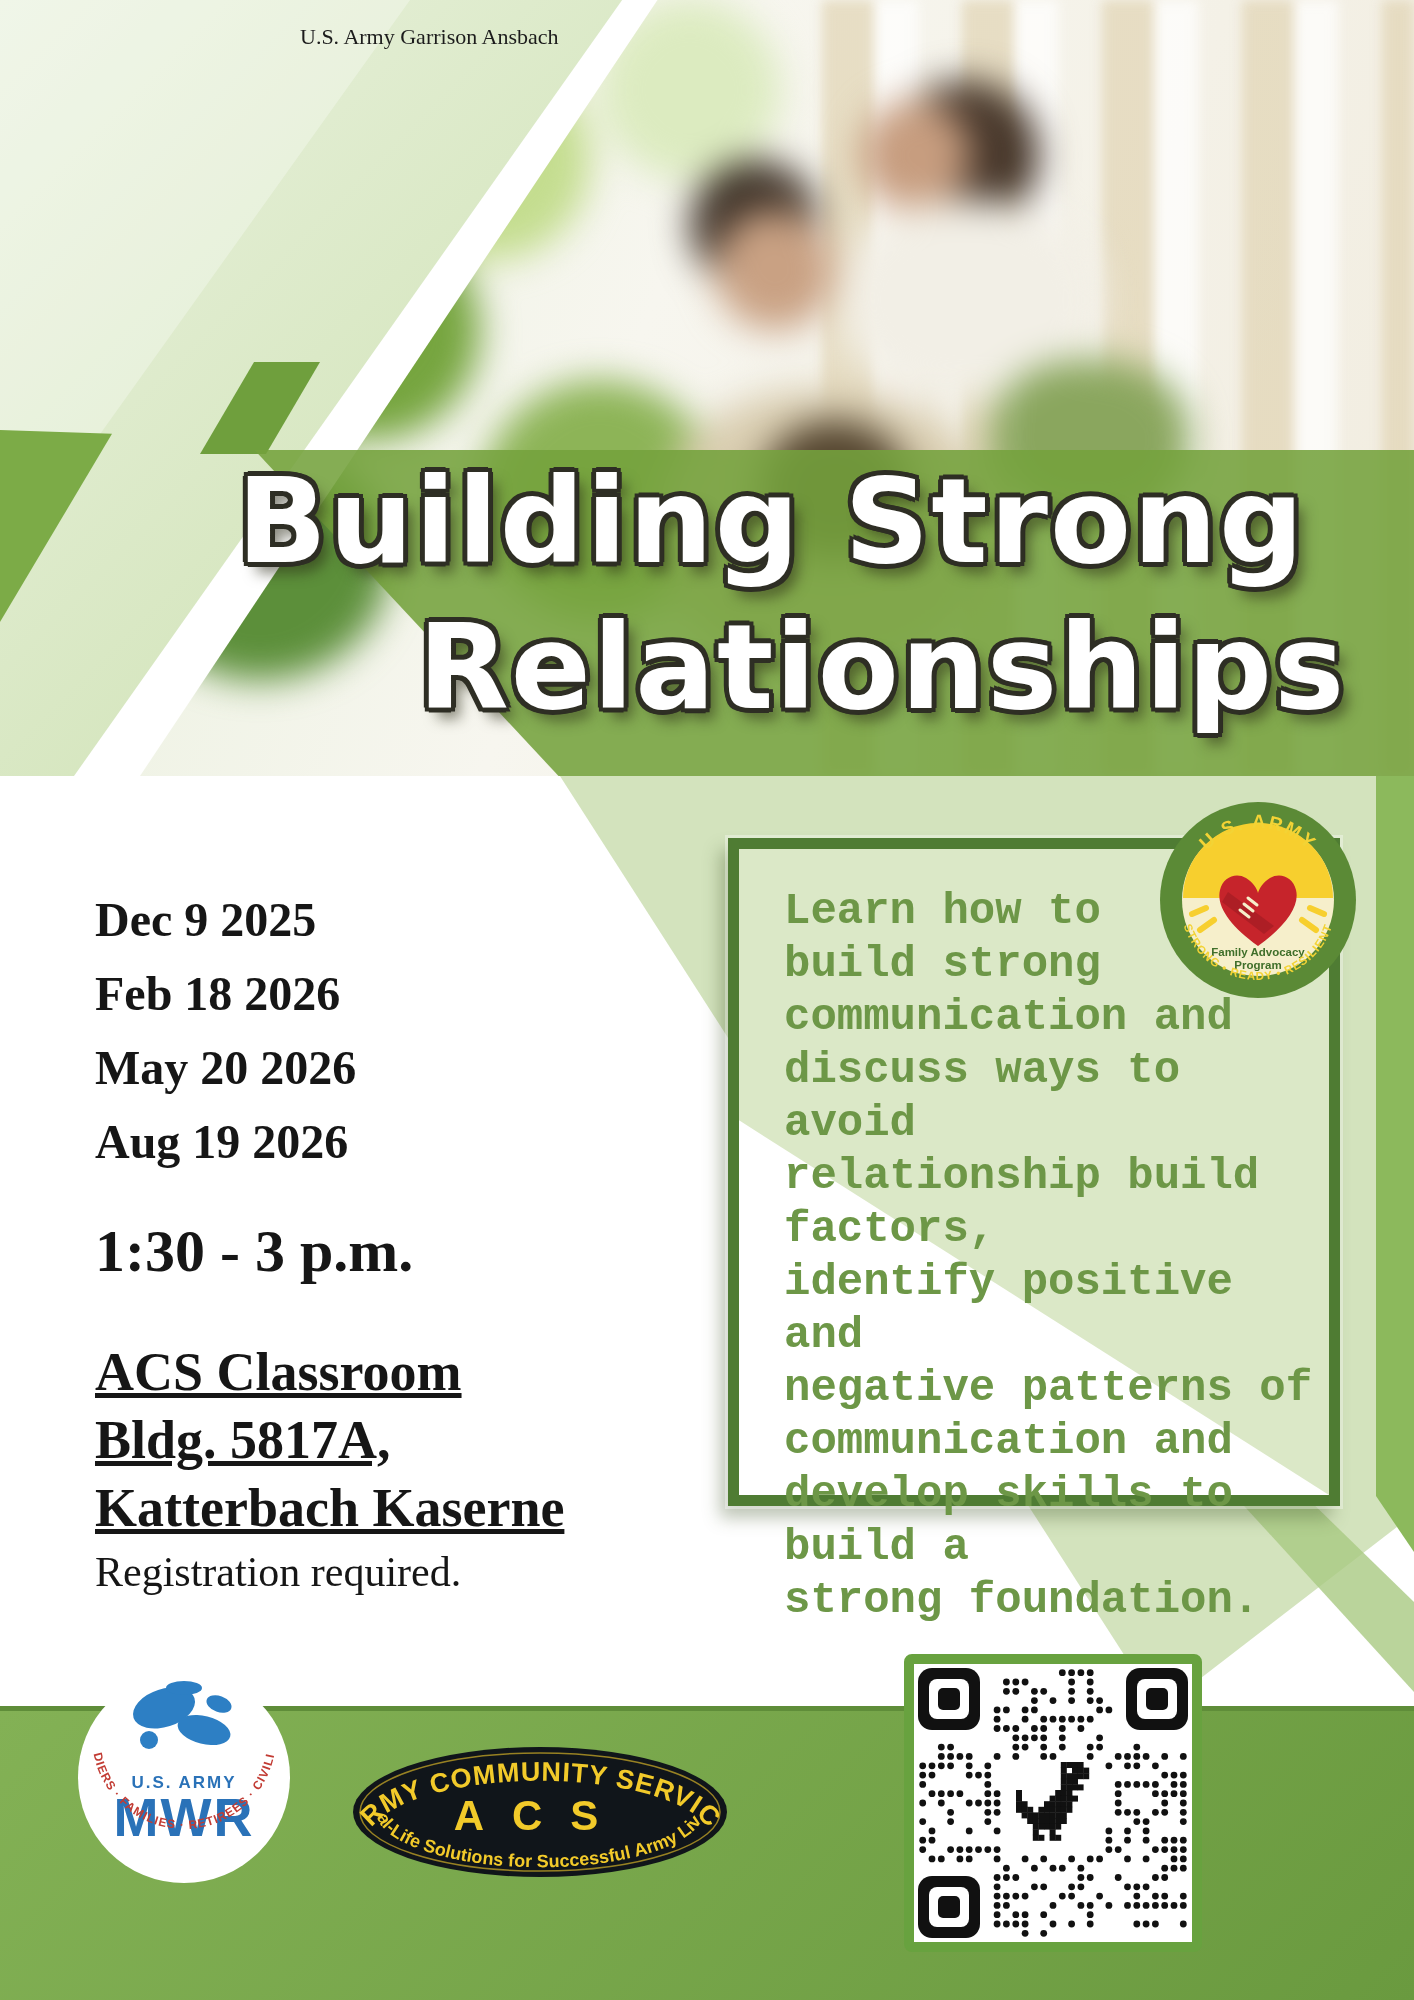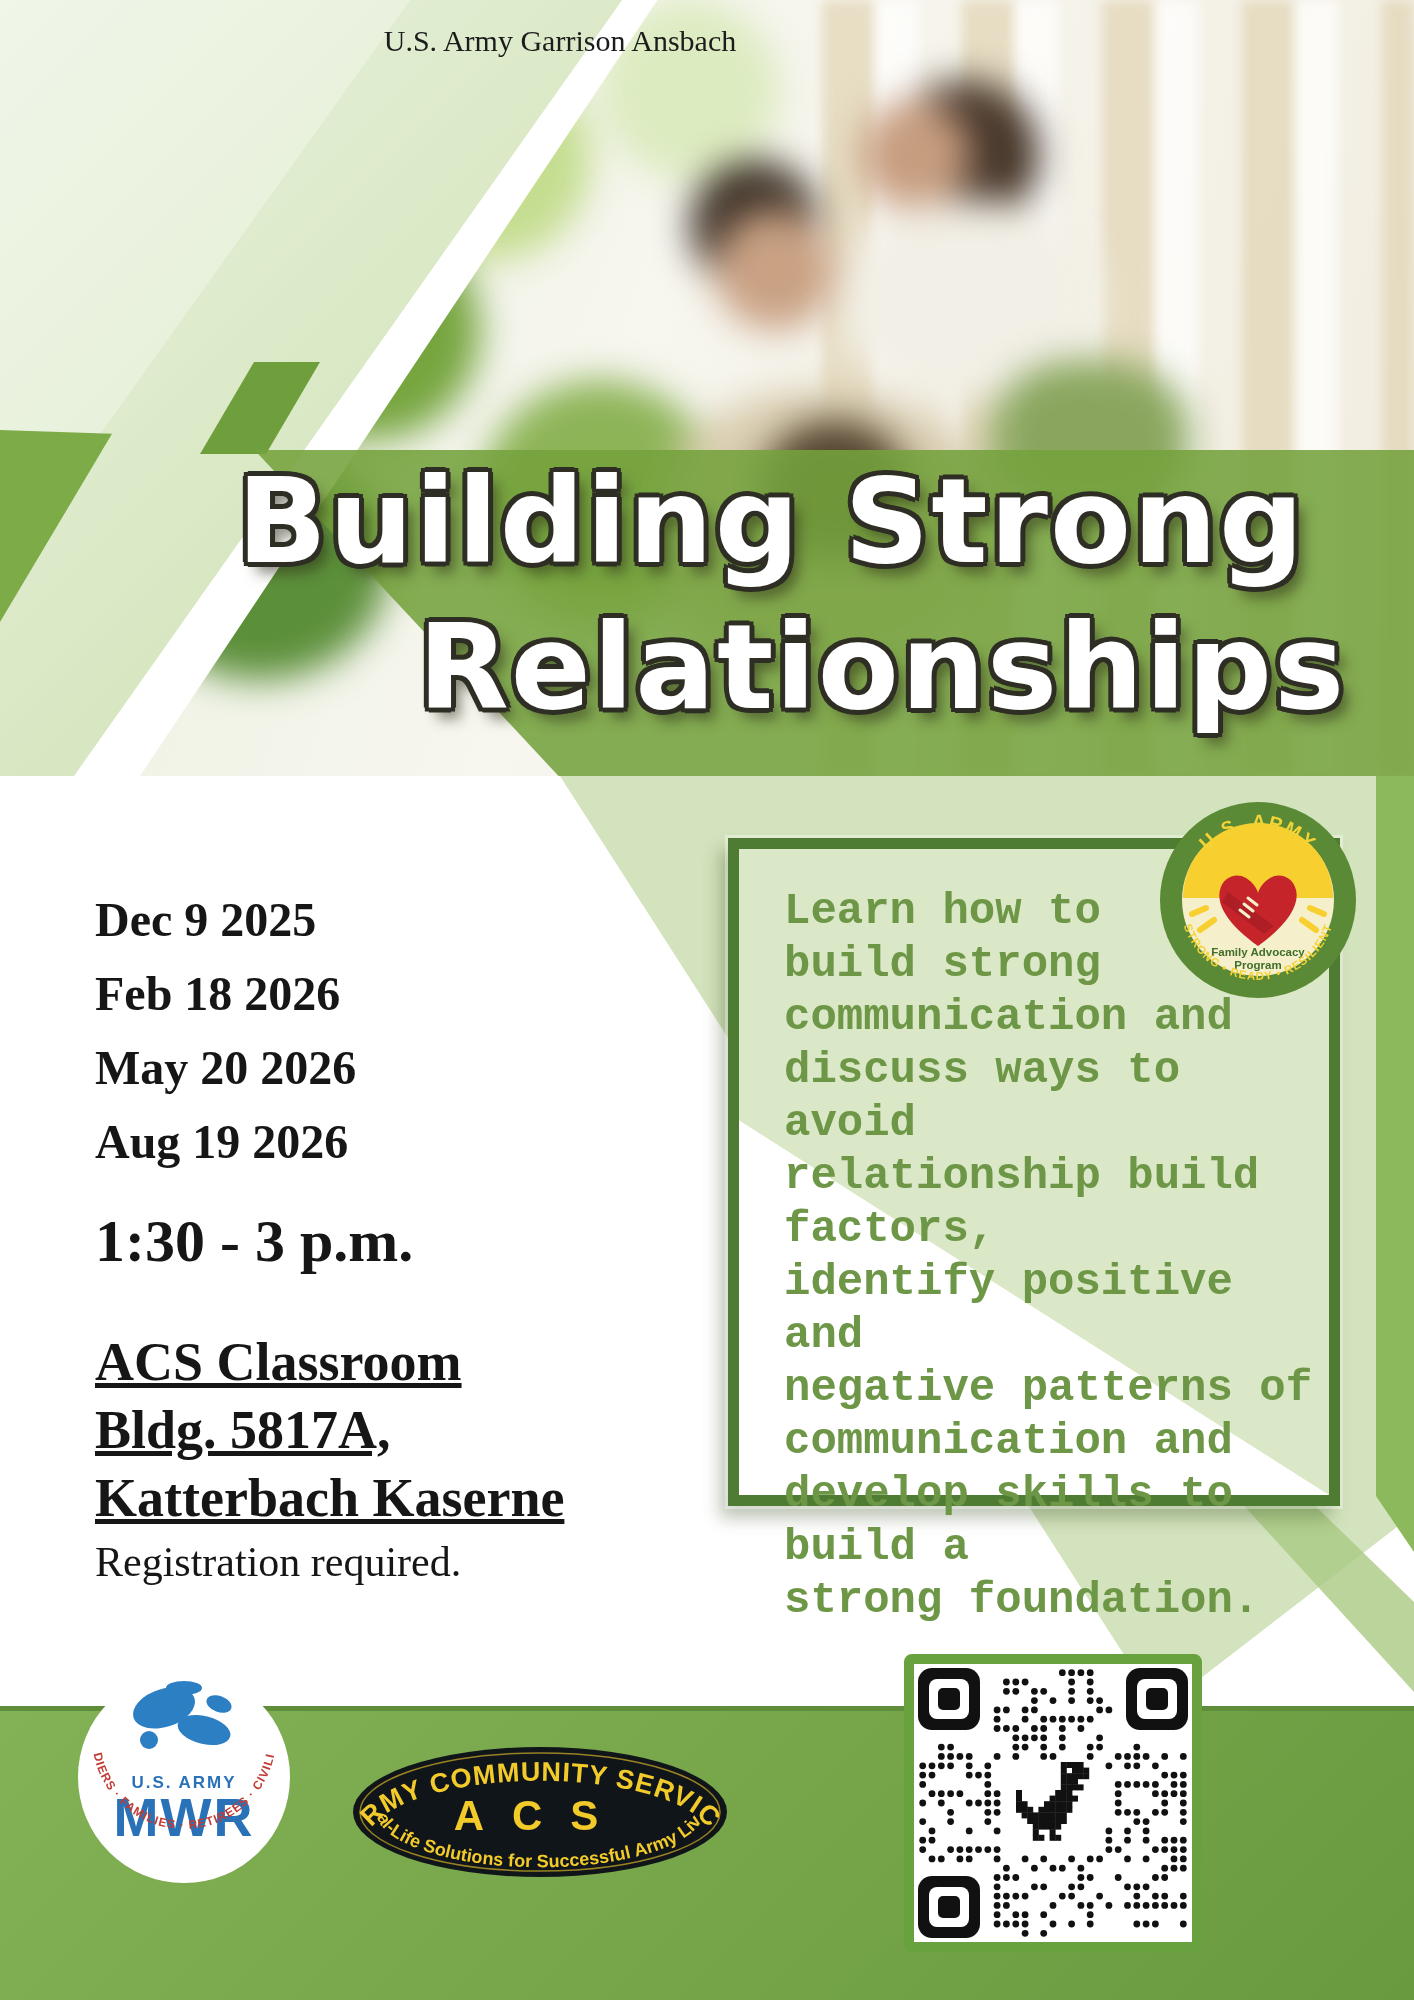--- a/index.html
+++ b/index.html
@@ -23,31 +23,31 @@
     clip-path:polygon(0 0,100% 2%,0 100%);}
   .band-tail{left:200px;top:362px;width:120px;height:92px;background:#6f9f3d;
     clip-path:polygon(45% 0,100% 0,55% 100%,0 100%);}
   .title-band{left:0;top:450px;width:1414px;height:326px;background:rgba(116,162,60,.88);
     clip-path:polygon(18% 0,100% 0,100% 100%,39.5% 100%);}
   .title-line{font-family:"DejaVu Sans","Liberation Sans",sans-serif;font-weight:bold;
     font-size:118px;line-height:1;color:#ffffff;letter-spacing:2px;white-space:nowrap;
     text-shadow:-4px -4px 0 #2e2e24,4px -4px 0 #2e2e24,-4px 4px 0 #2e2e24,4px 4px 0 #2e2e24,
       -5px 0 0 #2e2e24,5px 0 0 #2e2e24,0 -5px 0 #2e2e24,0 5px 0 #2e2e24,
       9px 11px 14px rgba(40,40,20,.55);}
-  .garrison{left:300px;top:24px;width:520px;text-align:center;font-size:30px;color:#1c1c1c;}
+  .garrison{left:300px;top:24px;width:520px;font-size:22px;color:#1c1c1c;}
   
   .pale-band{left:0;top:776px;width:1414px;height:934px;background:#d3e3bd;
     clip-path:polygon(39.6% 0,100% 0,100% 79%,82% 100%);}
   .stripe{left:1376px;top:776px;width:38px;height:800px;background:#8cb95c;
     clip-path:polygon(0 0,100% 0,100% 97%,0 90%);}
   .ribbon{left:1140px;top:1410px;width:274px;height:300px;background:#a9c982;opacity:.8;
     clip-path:polygon(6% 0,28% 0,100% 64%,100% 94%);}
   .info{left:95px;top:883px;width:510px;color:#161616;}
   .dates{font-weight:bold;font-size:48px;line-height:74px;}
-  .time{font-weight:bold;font-size:60px;margin-top:28px;}
+  .time{font-weight:bold;font-size:60px;margin-top:38px;}
   .loc{font-weight:bold;font-size:54px;line-height:68px;margin-top:52px;text-decoration:underline;}
   .note{font-size:42px;margin-top:6px;}
   .desc-box{left:728px;top:838px;width:612px;height:668px;box-sizing:border-box;
     border:11px solid #4f7c33;background:#dbe8c7;
     box-shadow:0 0 0 3px rgba(255,255,255,.35),-8px 12px 16px rgba(70,90,45,.35);font-family:Liberation Mono, monospace;}
   .desc-box .white-tri{position:absolute;inset:0;background:#ffffff;
     clip-path:polygon(0 42%,100% 100%,0 100%);}
   .desc-text{position:absolute;left:45px;top:36px;width:530px;color:#6d9747;
     font-weight:bold;font-size:44px;line-height:53px;}
   

